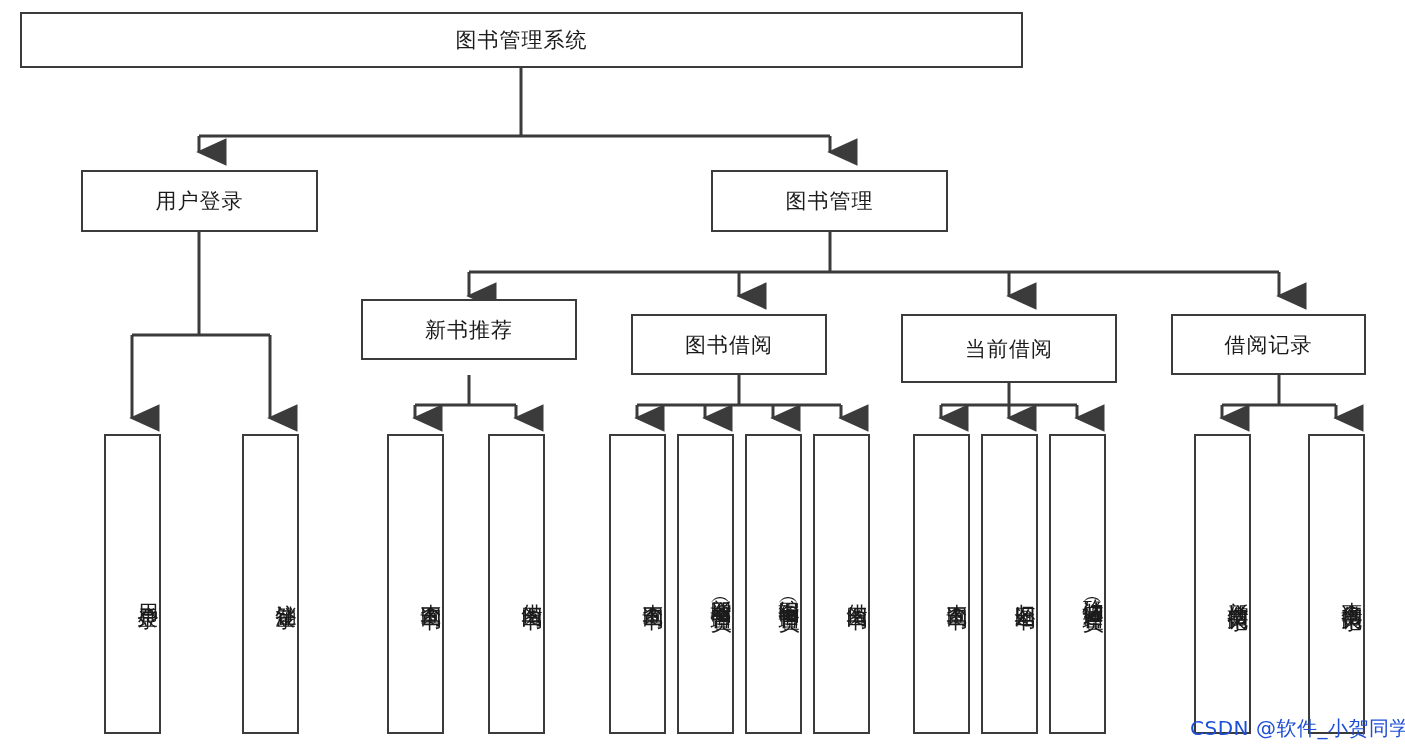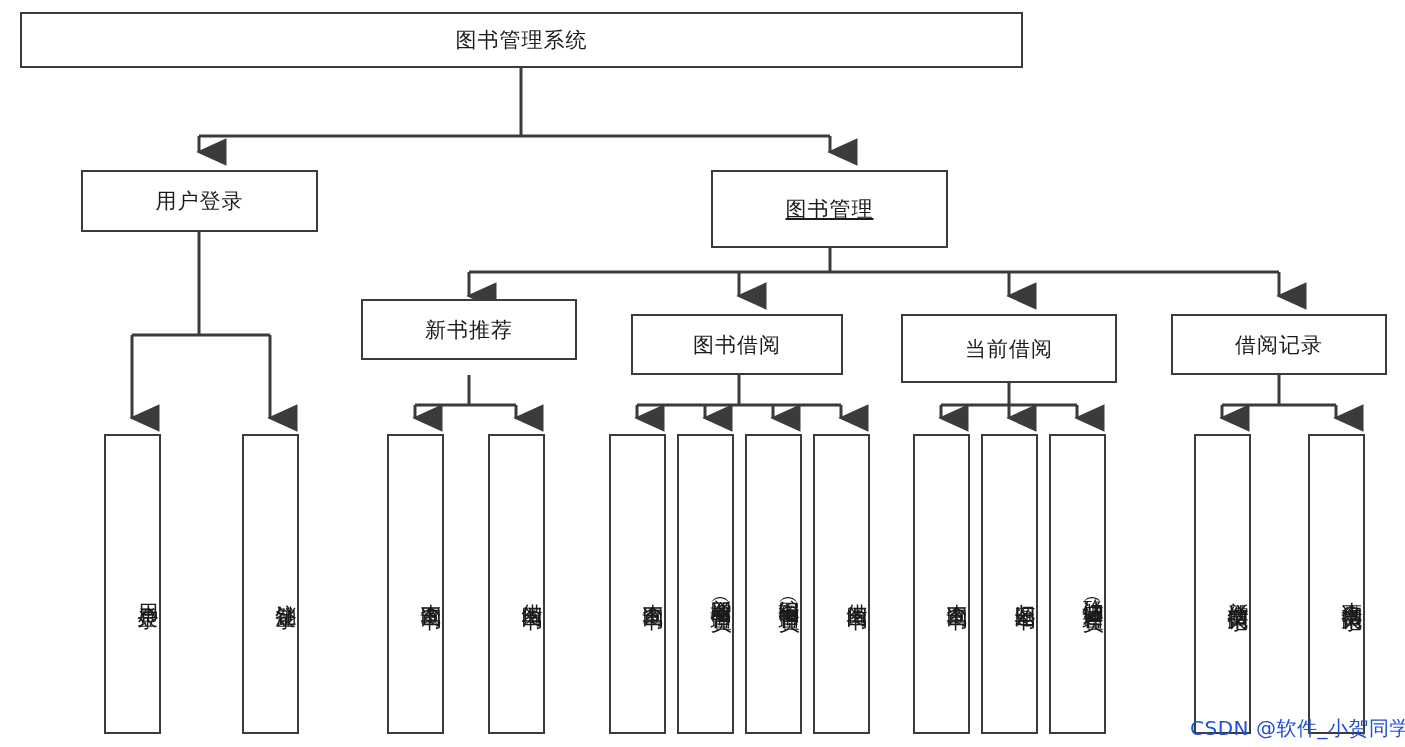--- a/index.html
+++ b/index.html
@@ -117,34 +117,34 @@
     </g>
   </svg>
 
   <div class="node horiz" style="left:20px; top:12px; width:1003px; height:56px;">
     <span>图书管理系统</span>
   </div>
 
   <div class="node horiz" style="left:81px; top:170px; width:237px; height:62px;">
     <span>用户登录</span>
   </div>
-  <div class="node horiz" style="left:711px; top:170px; width:237px; height:78px;text-decoration:underline;">
+  <div class="node horiz" style="left:711px; top:170px; width:237px; height:62px;">
     <span>图书管理</span>
   </div>
 
   <div class="node horiz" style="left:361px; top:299px; width:216px; height:61px;">
     <span>新书推荐</span>
   </div>
-  <div class="node horiz" style="left:631px; top:314px; width:212px; height:61px;">
+  <div class="node horiz" style="left:631px; top:314px; width:196px; height:61px;">
     <span>图书借阅</span>
   </div>
   <div class="node horiz" style="left:901px; top:314px; width:216px; height:69px;">
     <span>当前借阅</span>
   </div>
-  <div class="node horiz" style="left:1171px; top:314px; width:216px; height:61px;">
+  <div class="node horiz" style="left:1171px; top:314px; width:195px; height:61px;">
     <span>借阅记录</span>
   </div>
 
   <div class="node vert" style="left:104px; top:434px; width:57px; height:300px;">
     <span class="vtext">用户登录</span>
   </div>
   <div class="node vert" style="left:242px; top:434px; width:57px; height:300px;">
     <span class="vtext">注销登录</span>
   </div>
 

